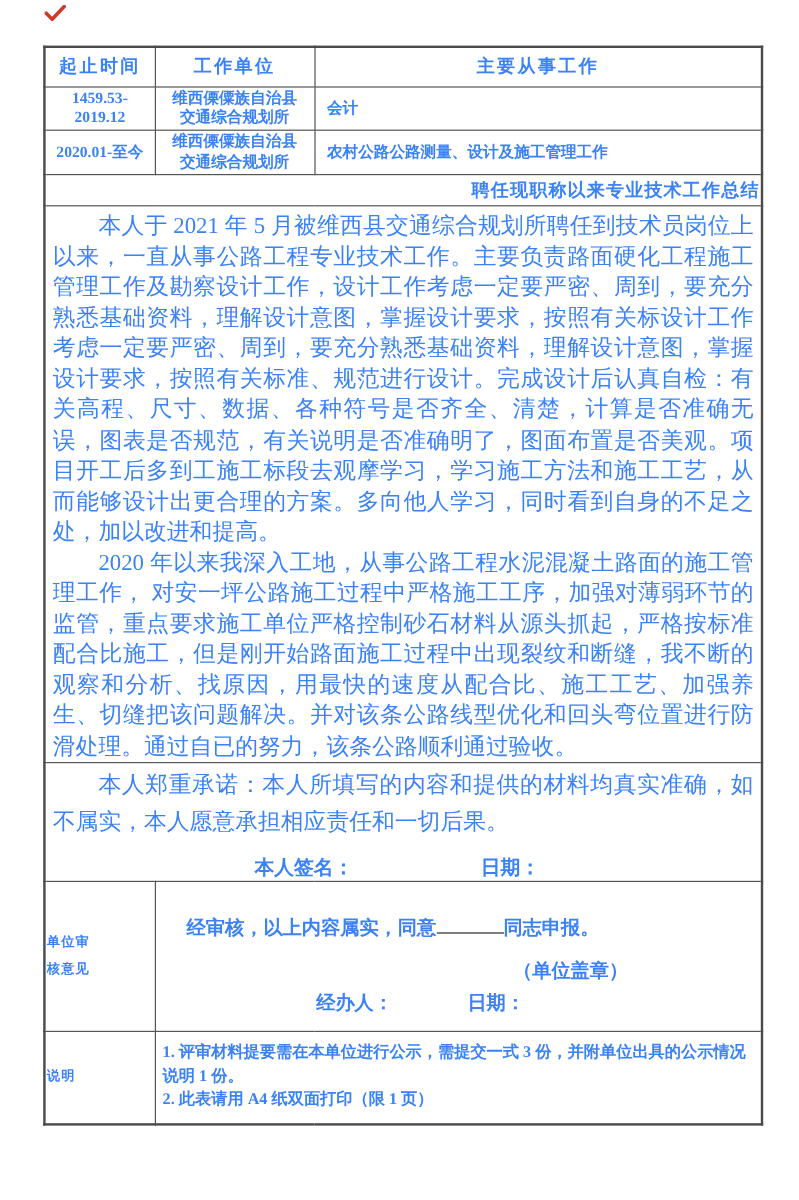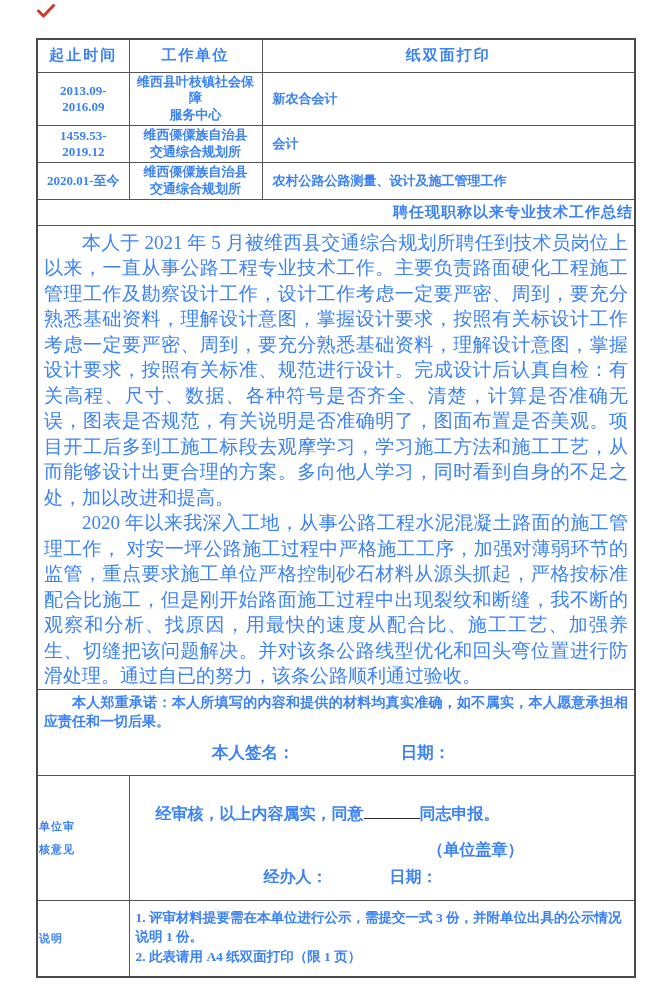--- a/index.html
+++ b/index.html
@@ -41,21 +41,21 @@
   tr.body-row td{vertical-align:top;padding:4px 6px 0 6px;}
   .body-text p{
     margin:0;font-size:19px;line-height:25.5px;
     text-align:justify;text-indent:2em;
     font-weight:normal;
   }
 
   
   tr.pledge-row{height:86px;}
   tr.pledge-row td{vertical-align:top;padding:3px 6px 0 6px;}
-  .pledge-text{margin:0;font-size:14px;line-height:19px;font-weight:bold;text-align:justify;text-indent:2em;}
+  .pledge-text{margin:0;font-size:19px;line-height:31px;font-weight:normal;text-align:justify;text-indent:2em;}
   .sign-line{margin-top:11px;font-size:16.5px;font-weight:bold;padding-left:168px;}
   .sign-line .date-label{margin-left:102px;}
 
   
   tr.review-row{height:125px;}
   td.side-label{font-weight:bold;font-size:11px;text-align:left;line-height:23px;letter-spacing:1px;}
   td.side-label span{display:block;}
   td.review-content{vertical-align:top;padding:28px 8px 0 26px;font-weight:bold;font-size:16px;}
   .review-line1{line-height:20px;}
   .blank-underline{display:inline-block;width:56px;border-bottom:1.5px solid #2a2a2a;height:14px;vertical-align:baseline;}
@@ -81,31 +81,23 @@
     <colgroup>
       <col style="width:92px">
         <col style="width:133px">
         <col style="width:373px">
     </colgroup>
 
     <tbody>
         <tr class="hdr">
       <td>起止时间</td>
       <td>工作单位</td>
-      <td>纸双面打印</td>
+      <td>主要从事工作</td>
     </tr>
 
-    <tr class="wrow wrow1">
-      <td class="period">2013.09-2016.09</td>
-      <td class="unit">
-        <span>维西县叶枝镇社会保障</span>
-        <span>服务中心</span>
-      </td>
-      <td class="duty">新农合会计</td>
-    </tr>
     <tr class="wrow wrow2">
       <td class="period">1459.53-2019.12</td>
       <td class="unit">
         <span>维西傈僳族自治县</span>
         <span>交通综合规划所</span>
       </td>
       <td class="duty">会计</td>
     </tr>
     <tr class="wrow wrow3">
       <td class="period">2020.01-至今</td>

